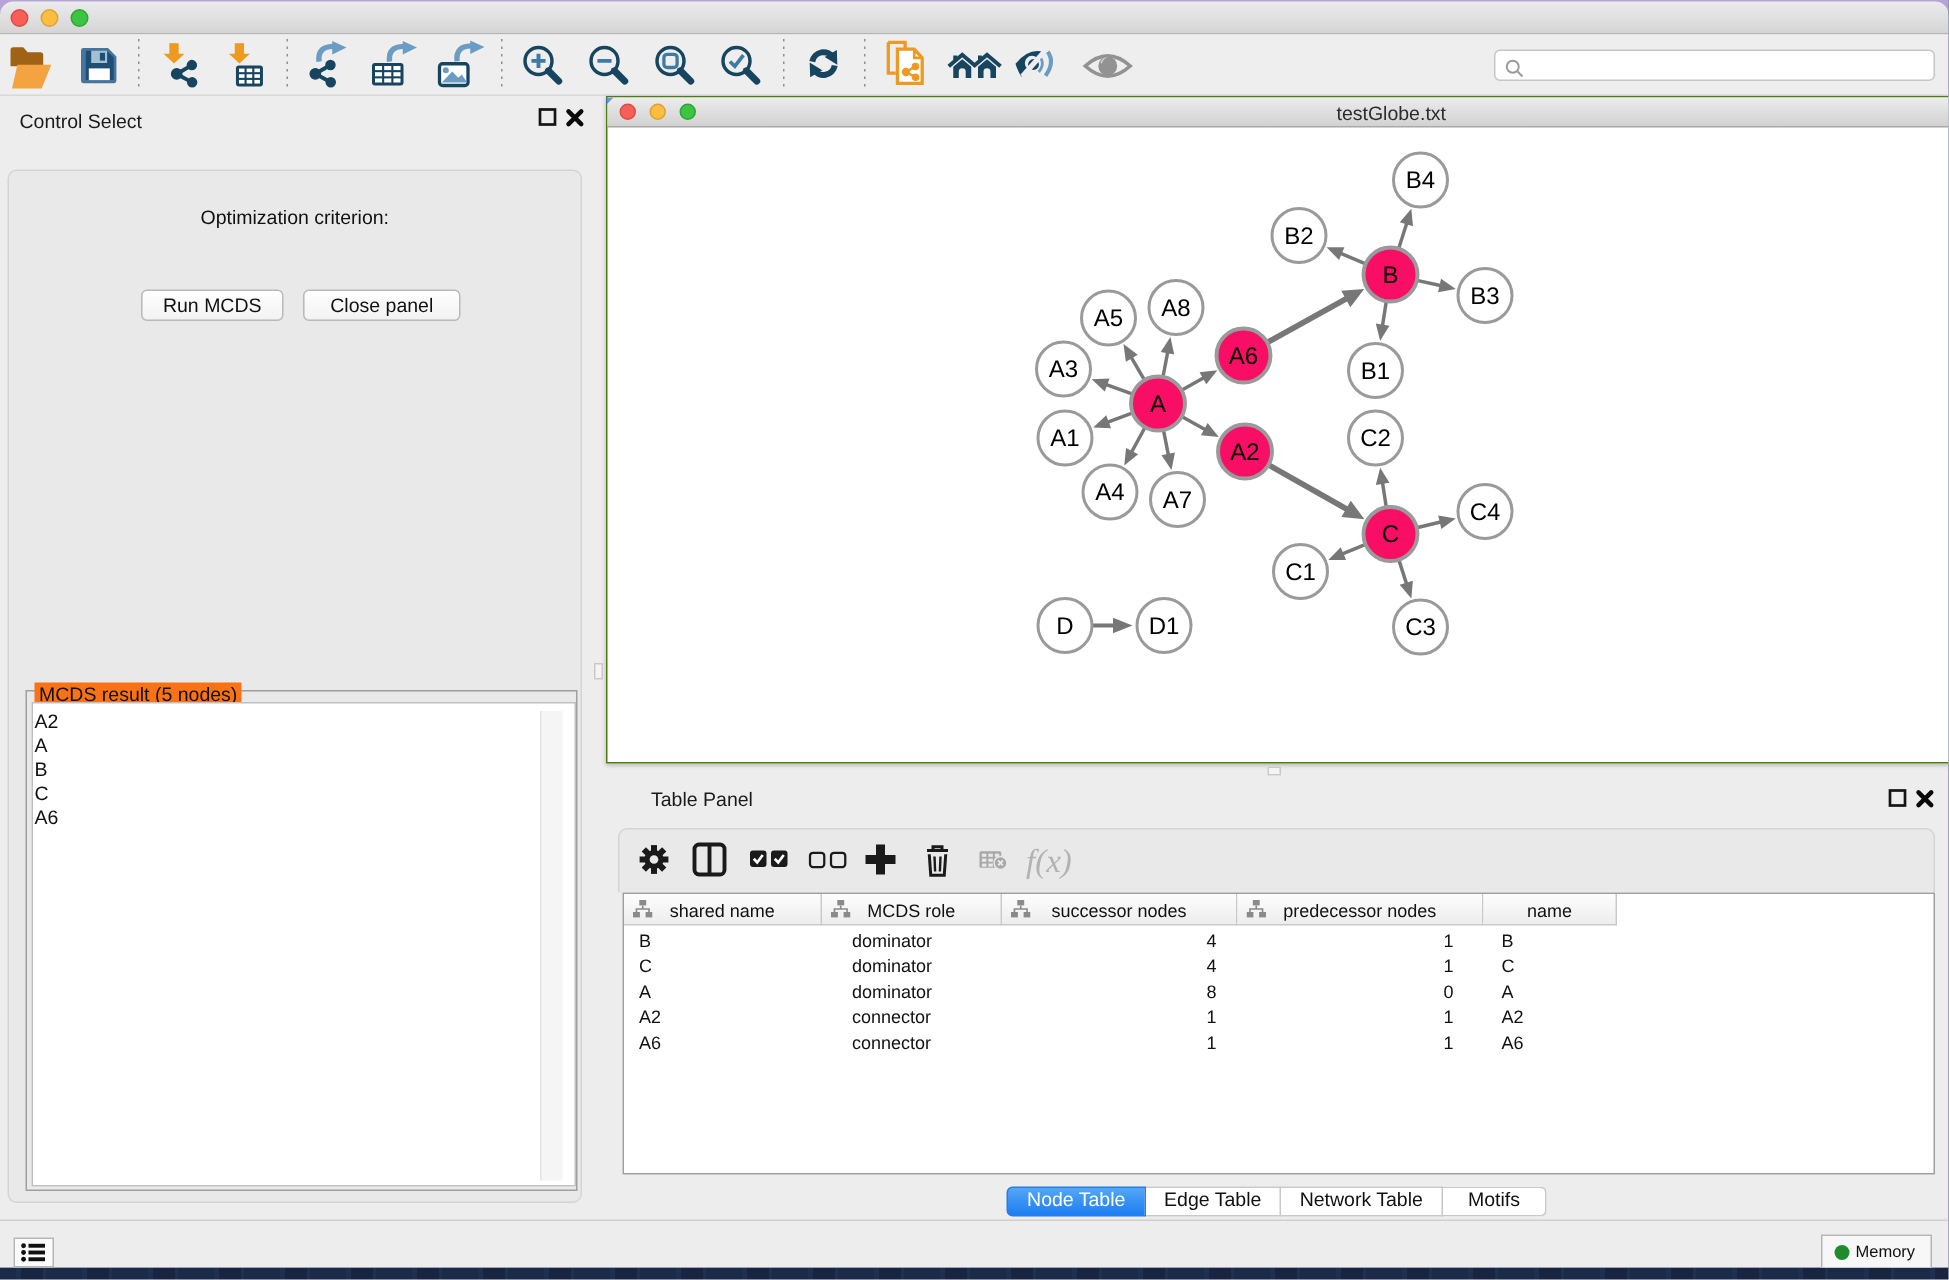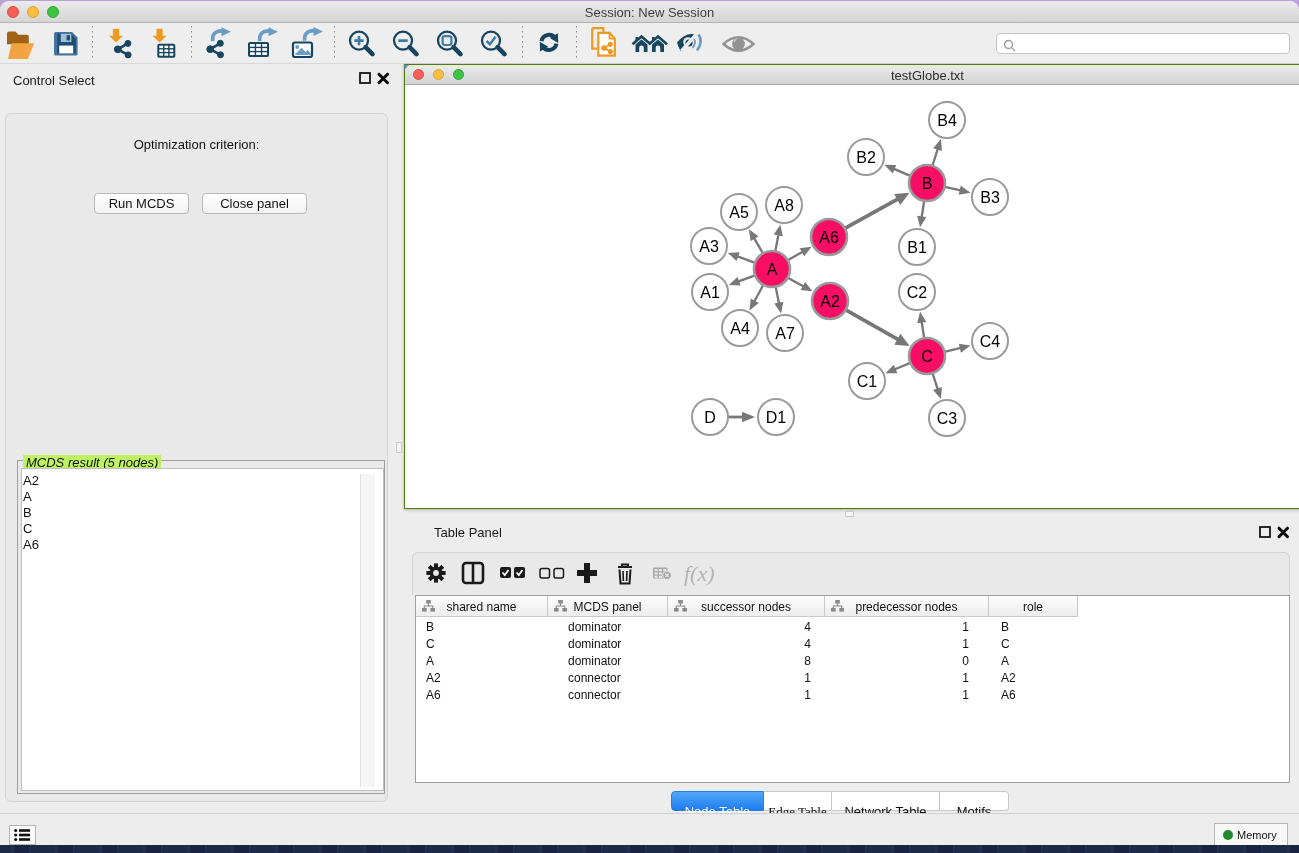--- a/index.html
+++ b/index.html
@@ -36,21 +36,21 @@
   background:#e9e9e9; border:1px solid #d4d4d4; border-radius:6px; }
 #optlabel { position:absolute; left:0; top:23px; width:100%; text-align:center; font-size:13px; color:#111; }
 #dropdown { position:absolute; left:37px; top:44px; width:313px; height:22px; background:#fff;
   border:1px solid #b4b4b4; border-radius:5px; font-size:13.5px; color:#111; }
 #dropdown .dtext { position:absolute; left:14px; top:3px; }
 #dropdown .stepper { position:absolute; right:-1px; top:-1px; width:20px; height:22px;
   background:linear-gradient(#55a9f7,#1c7cf2); border-radius:0 5px 5px 0; }
 .btn { position:absolute; height:21px; background:linear-gradient(#ffffff,#f2f2f2); border:1px solid #b9b9b9;
   border-radius:4px; font-size:13px; color:#111; text-align:center; padding-top:2px; }
 #fieldset { position:absolute; left:11px; top:346px; width:368px; height:334px; border:1px solid #9f9f9f; }
-#fieldset .legend { position:absolute; left:5px; top:-6px; background:#bef264; padding:0 3px; font-size:13px; color:#111;font-style:italic; }
+#fieldset .legend { position:absolute; left:5px; top:-6px; background:#f97316; padding:0 3px; font-size:13px; color:#111; }
 #mcdslist { position:absolute; left:3px; top:7px; width:363px; height:323px; background:#fff;
   border:1px solid #c0c0c0; font-size:13px; color:#111; padding-top:3px; }
 #mcdslist .row { padding:1px 0 1px 1px; height:16px; }
 #mcdsscroll { position:absolute; right:8px; top:5px; width:15px; height:313px; background:#f5f5f5; border-left:1px solid #e3e3e3; }
 
 
 #netwin { position:absolute; left:404px; top:63px; width:1047px; height:445px;
   background:#fff; border:1px solid #4d7c0f; box-shadow:0 1px 3px rgba(0,0,0,0.25); }
 #nettitle { position:absolute; left:0; top:0; width:100%; height:20px;
   background:linear-gradient(#ececec,#d2d2d2); border-bottom:1px solid #a8a8a8; }
@@ -61,41 +61,40 @@
 #tp { position:absolute; left:391px; top:508px; width:908px; height:305px; }
 #tp .tphead { position:absolute; left:43px; top:16px; font-size:13px; color:#1a1a1a; }
 #tptools { position:absolute; left:21px; top:43px; width:878px; height:43px;
   background:#e9e9e9; border:1px solid #d4d4d4; border-radius:6px 6px 0 0; border-bottom:none; }
 #tablebox { position:absolute; left:24px; top:86px; width:875px; height:188px; background:#fff; border:1px solid #9f9f9f; }
 .thdr { position:absolute; top:0; height:21px; background:linear-gradient(#fdfdfd,#ededed);
   border-right:1px solid #c9c9c9; border-bottom:1px solid #c9c9c9; font-size:12px; color:#111; }
 .thdr .htext { position:absolute; width:100%; text-align:center; top:4px; }
 .trow { position:absolute; font-size:12px; color:#111; height:16px; }
 #tptabs { position:absolute; left:280px; top:282px; height:20px; display:flex; font-size:13px; }
-#tptabs .tab { background:#fff; border:1px solid #c8c8c8; border-left:none; padding-top:12px; color:#111; height:20px; text-align:center; }
-#tptabs .tab:nth-child(1){width:93px;} #tptabs .tab:nth-child(2){width:68px;font-family:Liberation Serif, serif;} #tptabs .tab:nth-child(3){width:108px;} #tptabs .tab:nth-child(4){width:69px;}
+#tptabs .tab { background:#fff; border:1px solid #c8c8c8; border-left:none; padding-top:0; color:#111; height:20px; text-align:center; }
+#tptabs .tab:nth-child(1){width:93px;} #tptabs .tab:nth-child(2){width:90px;} #tptabs .tab:nth-child(3){width:108px;} #tptabs .tab:nth-child(4){width:69px;}
 #tptabs .tab:first-child { border-left:1px solid #c8c8c8; border-radius:4px 0 0 4px; background:linear-gradient(#53a7f6,#1d7df2); color:#fff; border-color:#2a7de0; }
 #tptabs .tab:last-child { border-radius:0 4px 4px 0; }
 
 
 #statusbar { position:absolute; left:0; top:812px; width:100%; height:32px; border-top:1px solid #cfcfcf; background:#ededed; }
 #listbtn { position:absolute; left:9px; top:11px; width:27px; height:20px; background:#fbfbfb; border:1px solid #b5b5b5; }
 #membtn { position:absolute; right:11px; top:9px; width:74px; height:23px; background:#f7f7f7; border:1px solid #b5b5b5; font-size:11px; color:#111; }
 #membtn .dot { position:absolute; left:8px; top:6px; width:10px; height:10px; border-radius:50%; background:#1f8b2c; }
 #membtn .mtext { position:absolute; left:22px; top:5px; }
 </style>
 </head>
 <body>
 <div id="deskTop"></div>
 <div id="win">
   <div id="titlebar">
     <div class="tl r" style="left:7px;"></div>
     <div class="tl y" style="left:27px;"></div>
     <div class="tl g" style="left:47px;"></div>
-    <div class="title">Session: New Session</div>
   </div>
   <div id="toolbar">
     <svg width="1299" height="40" style="position:absolute;left:0;top:0;">
         <line x1="92.5" y1="3" x2="92.5" y2="36" stroke="#8f8f8f" stroke-width="1" stroke-dasharray="1.6,3.4"></line>
         <line x1="191.5" y1="3" x2="191.5" y2="36" stroke="#8f8f8f" stroke-width="1" stroke-dasharray="1.6,3.4"></line>
         <line x1="334.5" y1="3" x2="334.5" y2="36" stroke="#8f8f8f" stroke-width="1" stroke-dasharray="1.6,3.4"></line>
         <line x1="522.5" y1="3" x2="522.5" y2="36" stroke="#8f8f8f" stroke-width="1" stroke-dasharray="1.6,3.4"></line>
         <line x1="576.5" y1="3" x2="576.5" y2="36" stroke="#8f8f8f" stroke-width="1" stroke-dasharray="1.6,3.4"></line>
         <g transform="translate(7,8)">
 <path d="M0,13.2 V2.4 q0,-1.9 1.9,-1.9 h6.6 l2.9,3.3 h8.5 q1.9,0 1.9,1.9 v7.5 z" fill="#a06214"></path>
@@ -455,21 +454,21 @@
         </div>
       <div class="thdr" style="left:132px;width:120px;">
           <svg width="13" height="12" viewBox="0 0 13 12" style="position:absolute;left:6px;top:4px;">
             <g fill="#8a8a8a">
               <rect x="4.2" y="0" width="4.6" height="3.6"></rect>
               <rect x="0" y="8" width="4.6" height="3.6"></rect>
               <rect x="8.4" y="8" width="4.6" height="3.6"></rect>
               <path d="M6.5,3.6 v2.4 M2.3,8 v-2 h8.4 v2" stroke="#8a8a8a" fill="none" stroke-width="1.1"></path>
             </g>
           </svg>
-          <div class="htext">MCDS panel</div>
+          <div class="htext">MCDS role</div>
         </div>
       <div class="thdr" style="left:252px;width:157px;">
           <svg width="13" height="12" viewBox="0 0 13 12" style="position:absolute;left:6px;top:4px;">
             <g fill="#8a8a8a">
               <rect x="4.2" y="0" width="4.6" height="3.6"></rect>
               <rect x="0" y="8" width="4.6" height="3.6"></rect>
               <rect x="8.4" y="8" width="4.6" height="3.6"></rect>
               <path d="M6.5,3.6 v2.4 M2.3,8 v-2 h8.4 v2" stroke="#8a8a8a" fill="none" stroke-width="1.1"></path>
             </g>
           </svg>
@@ -480,21 +479,21 @@
             <g fill="#8a8a8a">
               <rect x="4.2" y="0" width="4.6" height="3.6"></rect>
               <rect x="0" y="8" width="4.6" height="3.6"></rect>
               <rect x="8.4" y="8" width="4.6" height="3.6"></rect>
               <path d="M6.5,3.6 v2.4 M2.3,8 v-2 h8.4 v2" stroke="#8a8a8a" fill="none" stroke-width="1.1"></path>
             </g>
           </svg>
           <div class="htext">predecessor nodes</div>
         </div>
       <div class="thdr" style="left:573px;width:89px;">
-          <div class="htext">role</div>
+          <div class="htext">name</div>
         </div>
       <div class="trow" style="left:10px;top:24px;">B</div>
       <div class="trow" style="left:152px;top:24px;">dominator</div>
       <div class="trow" style="left:300px;top:24px;width:95px;text-align:right;">4</div>
       <div class="trow" style="left:460px;top:24px;width:93px;text-align:right;">1</div>
       <div class="trow" style="left:585px;top:24px;">B</div>
       <div class="trow" style="left:10px;top:41px;">C</div>
       <div class="trow" style="left:152px;top:41px;">dominator</div>
       <div class="trow" style="left:300px;top:41px;width:95px;text-align:right;">4</div>
       <div class="trow" style="left:460px;top:41px;width:93px;text-align:right;">1</div>

